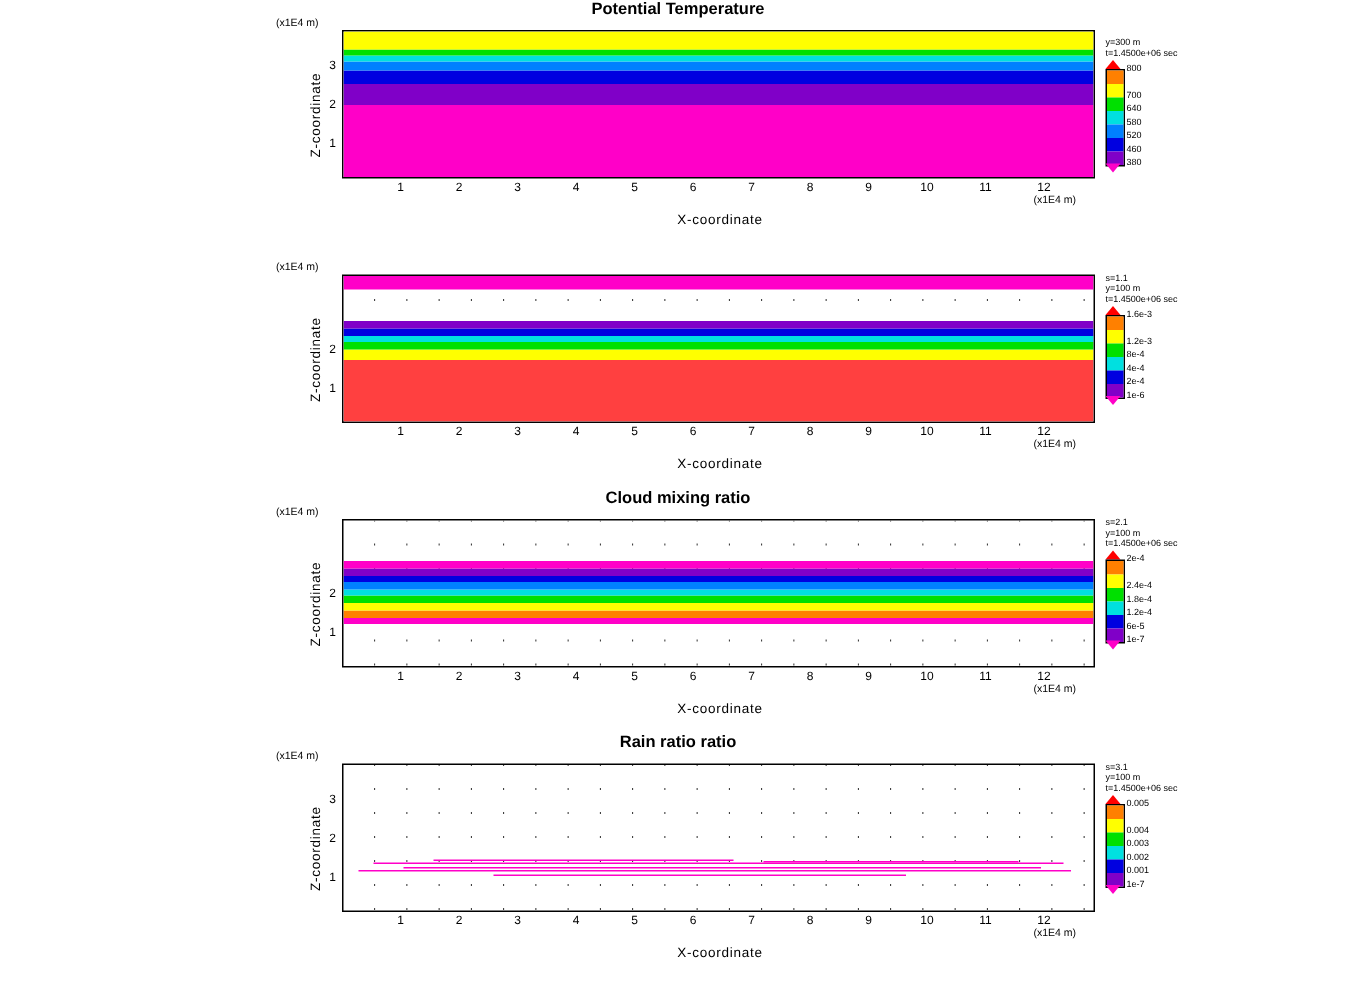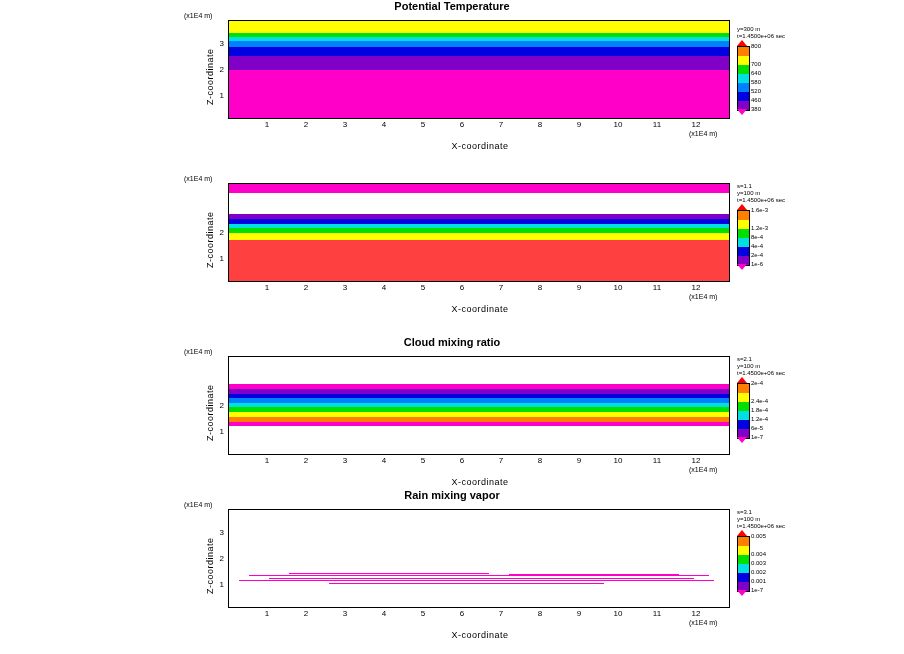--- a/index.html
+++ b/index.html
@@ -135,21 +135,21 @@
   </div>
   <div class="carrow-dn" style="left:737px;top:101px;border-top:6px solid #ff00c8;"></div>
   <div class="clab" style="left:751px;top:44px;">1.6e-3</div>
   <div class="clab" style="left:751px;top:62px;">1.2e-3</div>
   <div class="clab" style="left:751px;top:71px;">8e-4</div>
   <div class="clab" style="left:751px;top:80px;">4e-4</div>
   <div class="clab" style="left:751px;top:89px;">2e-4</div>
   <div class="clab" style="left:751px;top:98px;">1e-6</div>
 </div>
 
-<div class="panel" style="top:336px;height:160px;">
+<div class="panel" style="top:326px;height:160px;">
   <div class="title" style="top:0px;">Cloud mixing ratio</div>
   <div class="axis-units-left" style="left:184px;top:12px;">(x1E4 m)</div>
   <div class="ylabel" style="left:205px;top:105px;">Z-coordinate</div>
 
   <div class="plotbox" style="left:228px;top:20px;width:500px;height:97px;">
     <div class="dotgrid"></div>
     <div class="band" style="bottom:29%;height:4.5%;background:#ff00c8;"></div>
     <div class="band" style="bottom:33.5%;height:5%;background:#ff8000;"></div>
     <div class="band" style="bottom:38.5%;height:5%;background:#ffff00;"></div>
     <div class="band" style="bottom:43.5%;height:5%;background:#00e000;"></div>
@@ -195,21 +195,21 @@
   <div class="carrow-dn" style="left:737px;top:101px;border-top:6px solid #ff00c8;"></div>
   <div class="clab" style="left:751px;top:44px;">2e-4</div>
   <div class="clab" style="left:751px;top:62px;">2.4e-4</div>
   <div class="clab" style="left:751px;top:71px;">1.8e-4</div>
   <div class="clab" style="left:751px;top:80px;">1.2e-4</div>
   <div class="clab" style="left:751px;top:89px;">6e-5</div>
   <div class="clab" style="left:751px;top:98px;">1e-7</div>
 </div>
 
 <div class="panel" style="top:489px;height:165px;">
-  <div class="title" style="top:0px;">Rain mixing vapor</div>
+  <div class="title" style="top:0px;">Rain ratio ratio</div>
   <div class="axis-units-left" style="left:184px;top:12px;">(x1E4 m)</div>
   <div class="ylabel" style="left:205px;top:105px;">Z-coordinate</div>
 
   <div class="plotbox" style="left:228px;top:20px;width:500px;height:97px;">
     <div class="dotgrid"></div>
     <div class="rainline" style="left:4%;top:67%;width:92%;"></div>
     <div class="rainline" style="left:8%;top:70%;width:85%;"></div>
     <div class="rainline" style="left:2%;top:72.5%;width:95%;"></div>
     <div class="rainline" style="left:12%;top:64.5%;width:40%;"></div>
     <div class="rainline" style="left:56%;top:65.5%;width:34%;"></div>

